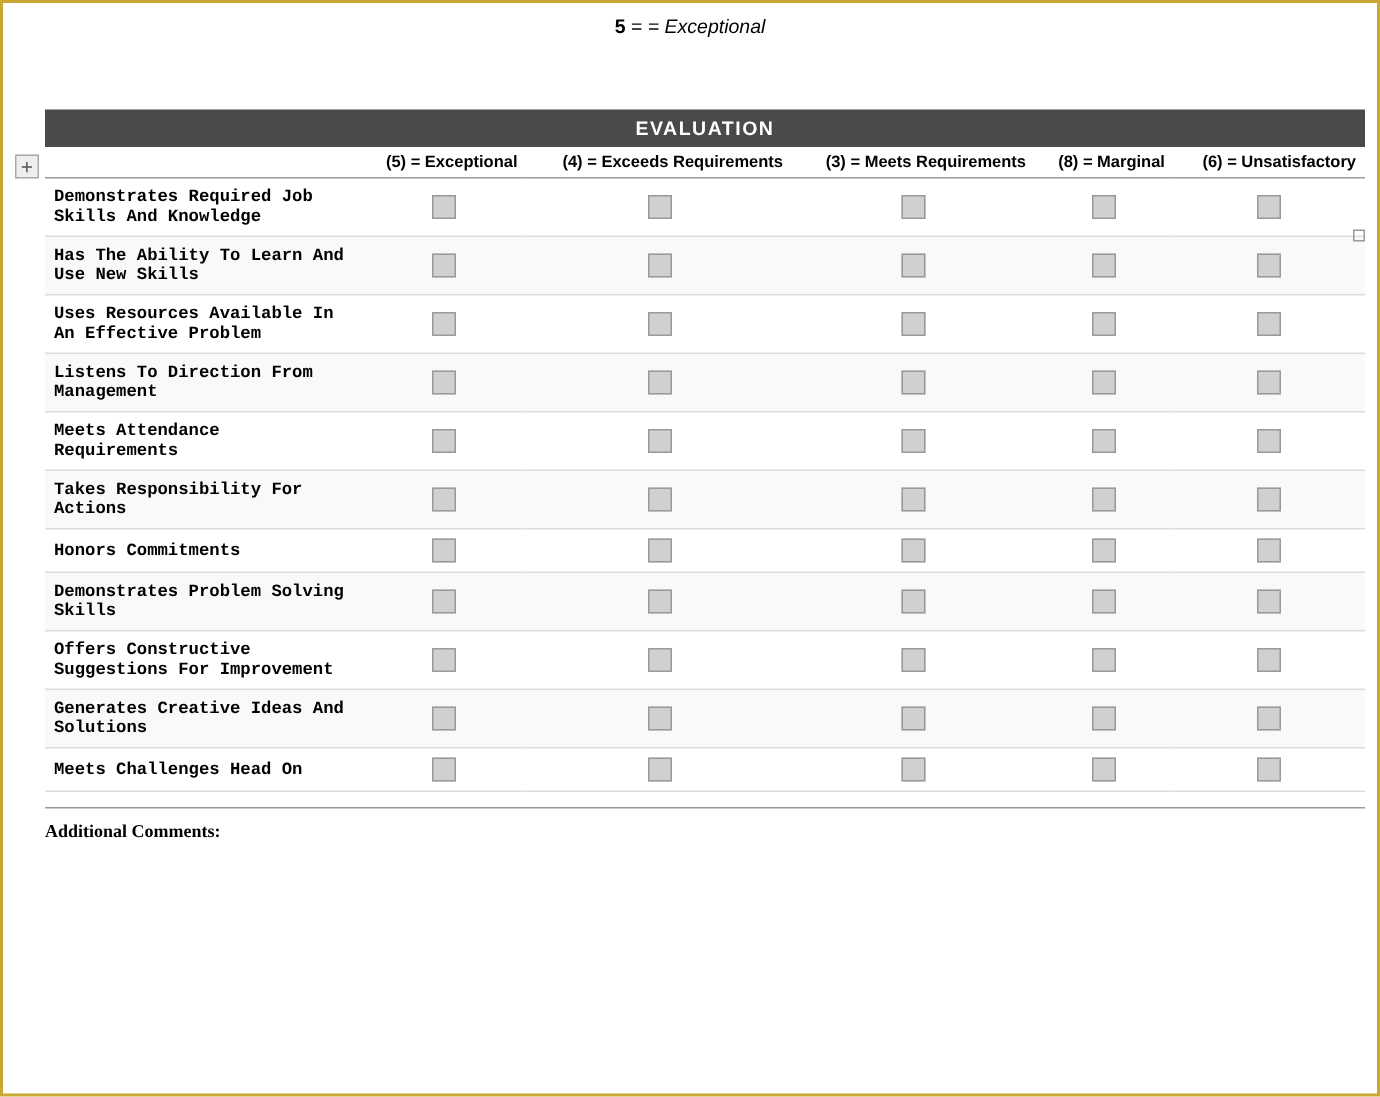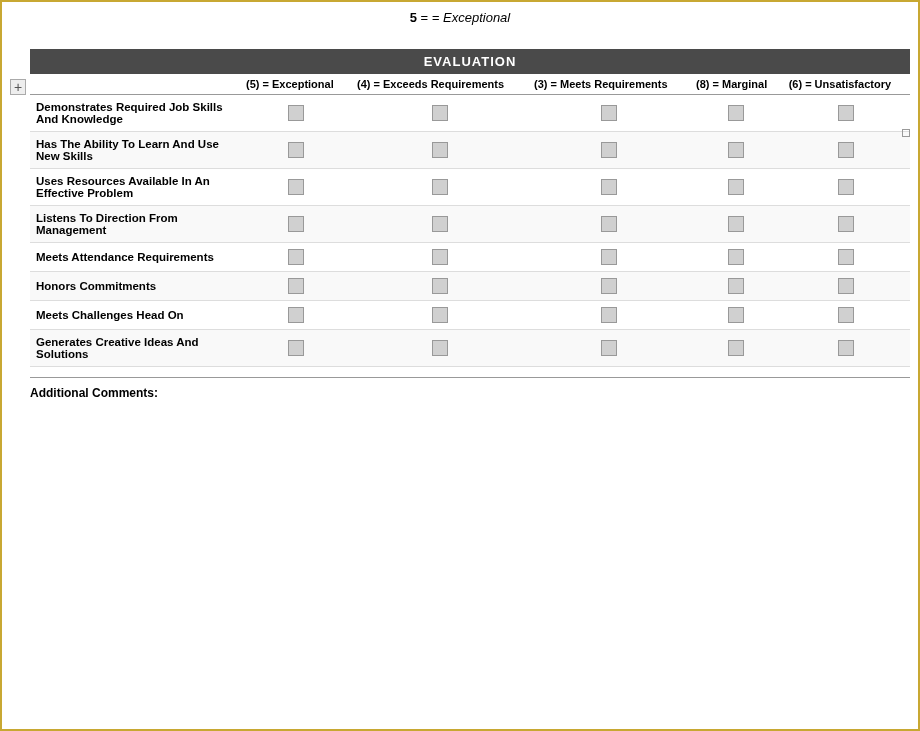--- a/index.html
+++ b/index.html
@@ -8,21 +8,21 @@
       font-size: 12px;
       background: #fff;
       width: 920px;
       min-height: 731px;
       border: 2px solid #c8a832;
       padding: 8px;
     }
     .top-label {
       text-align: center;
       font-size: 13px;
-      margin-bottom: 24px;
+      margin-bottom: 0;
       color: #000;
     }
     .top-label span {
       font-weight: bold;
     }
     .top-label em {
       font-style: italic;
     }
     .table-wrapper {
       width: 100%;
@@ -41,53 +41,55 @@
       display: flex;
       align-items: center;
       justify-content: center;
       background: #eee;
     }
     table {
       width: 100%;
       border-collapse: collapse;
       margin-left: 20px;
       width: calc(100% - 20px);
+      margin-top: 48px;
     }
     thead tr.header-title th {
       background: #4a4a4a;
       color: #fff;
       text-align: center;
       font-size: 13px;
       font-weight: bold;
       letter-spacing: 1px;
       padding: 5px 0;
       text-transform: uppercase;
     }
     thead tr.col-headers th {
-      text-align: left;
+      text-align: right;
       font-size: 11px;
       font-weight: bold;
       padding: 4px 6px;
       vertical-align: bottom;
       border-bottom: 1px solid #999;
       color: #000;
     }
     thead tr.col-headers th:first-child {
       text-align: left;
     }
     tbody tr td {
       padding: 6px 6px;
       vertical-align: middle;
       border-bottom: 1px solid #ddd;
       color: #000;
     }
     tbody tr td:first-child {
       font-size: 11.5px;
       font-weight: bold;
       width: 210px;
+      font-family: Liberation Mono, monospace;
     }
     tbody tr td.checkbox-cell {
       text-align: center;
       vertical-align: middle;
     }
     .checkbox-box {
       display: inline-block;
       width: 16px;
       height: 16px;
       border: 1px solid #999;
@@ -100,20 +102,21 @@
     tbody tr:nth-child(even) {
       background: #f9f9f9;
     }
     .additional-comments {
       margin-top: 10px;
       margin-left: 20px;
       border-top: 1px solid #999;
       padding-top: 8px;
       font-weight: bold;
       font-size: 12px;
+      font-family: Liberation Serif, serif;
     }
     .small-rect {
       position: absolute;
       right: 0;
       top: 80px;
       width: 8px;
       height: 8px;
       border: 1px solid #999;
     }
   </style>
@@ -176,37 +179,61 @@
         </tr>
         <tr>
           <td>Meets Attendance Requirements</td>
           <td class="checkbox-cell"><span class="checkbox-box"></span></td>
           <td class="checkbox-cell"><span class="checkbox-box"></span></td>
           <td class="checkbox-cell"><span class="checkbox-box"></span></td>
           <td class="checkbox-cell"><span class="checkbox-box"></span></td>
           <td class="checkbox-cell"><span class="checkbox-box"></span></td>
         </tr>
         <tr>
+          <td>Takes Responsibility For Actions</td>
+          <td class="checkbox-cell"><span class="checkbox-box"></span></td>
+          <td class="checkbox-cell"><span class="checkbox-box"></span></td>
+          <td class="checkbox-cell"><span class="checkbox-box"></span></td>
+          <td class="checkbox-cell"><span class="checkbox-box"></span></td>
+          <td class="checkbox-cell"><span class="checkbox-box"></span></td>
+        </tr>
+        <tr>
           <td>Honors Commitments</td>
           <td class="checkbox-cell"><span class="checkbox-box"></span></td>
           <td class="checkbox-cell"><span class="checkbox-box"></span></td>
           <td class="checkbox-cell"><span class="checkbox-box"></span></td>
           <td class="checkbox-cell"><span class="checkbox-box"></span></td>
           <td class="checkbox-cell"><span class="checkbox-box"></span></td>
         </tr>
         <tr>
+          <td>Demonstrates Problem Solving Skills</td>
+          <td class="checkbox-cell"><span class="checkbox-box"></span></td>
+          <td class="checkbox-cell"><span class="checkbox-box"></span></td>
+          <td class="checkbox-cell"><span class="checkbox-box"></span></td>
+          <td class="checkbox-cell"><span class="checkbox-box"></span></td>
+          <td class="checkbox-cell"><span class="checkbox-box"></span></td>
+        </tr>
+        <tr>
+          <td>Offers Constructive Suggestions For Improvement</td>
+          <td class="checkbox-cell"><span class="checkbox-box"></span></td>
+          <td class="checkbox-cell"><span class="checkbox-box"></span></td>
+          <td class="checkbox-cell"><span class="checkbox-box"></span></td>
+          <td class="checkbox-cell"><span class="checkbox-box"></span></td>
+          <td class="checkbox-cell"><span class="checkbox-box"></span></td>
+        </tr>
+        <tr>
+          <td>Generates Creative Ideas And Solutions</td>
+          <td class="checkbox-cell"><span class="checkbox-box"></span></td>
+          <td class="checkbox-cell"><span class="checkbox-box"></span></td>
+          <td class="checkbox-cell"><span class="checkbox-box"></span></td>
+          <td class="checkbox-cell"><span class="checkbox-box"></span></td>
+          <td class="checkbox-cell"><span class="checkbox-box"></span></td>
+        </tr>
+        <tr>
           <td>Meets Challenges Head On</td>
-          <td class="checkbox-cell"><span class="checkbox-box"></span></td>
-          <td class="checkbox-cell"><span class="checkbox-box"></span></td>
-          <td class="checkbox-cell"><span class="checkbox-box"></span></td>
-          <td class="checkbox-cell"><span class="checkbox-box"></span></td>
-          <td class="checkbox-cell"><span class="checkbox-box"></span></td>
-        </tr>
-        <tr>
-          <td>Generates Creative Ideas And Solutions</td>
           <td class="checkbox-cell"><span class="checkbox-box"></span></td>
           <td class="checkbox-cell"><span class="checkbox-box"></span></td>
           <td class="checkbox-cell"><span class="checkbox-box"></span></td>
           <td class="checkbox-cell"><span class="checkbox-box"></span></td>
           <td class="checkbox-cell"><span class="checkbox-box"></span></td>
         </tr>
       </tbody>
   </table>
   <div class="additional-comments">
     <span>Additional Comments:</span>

